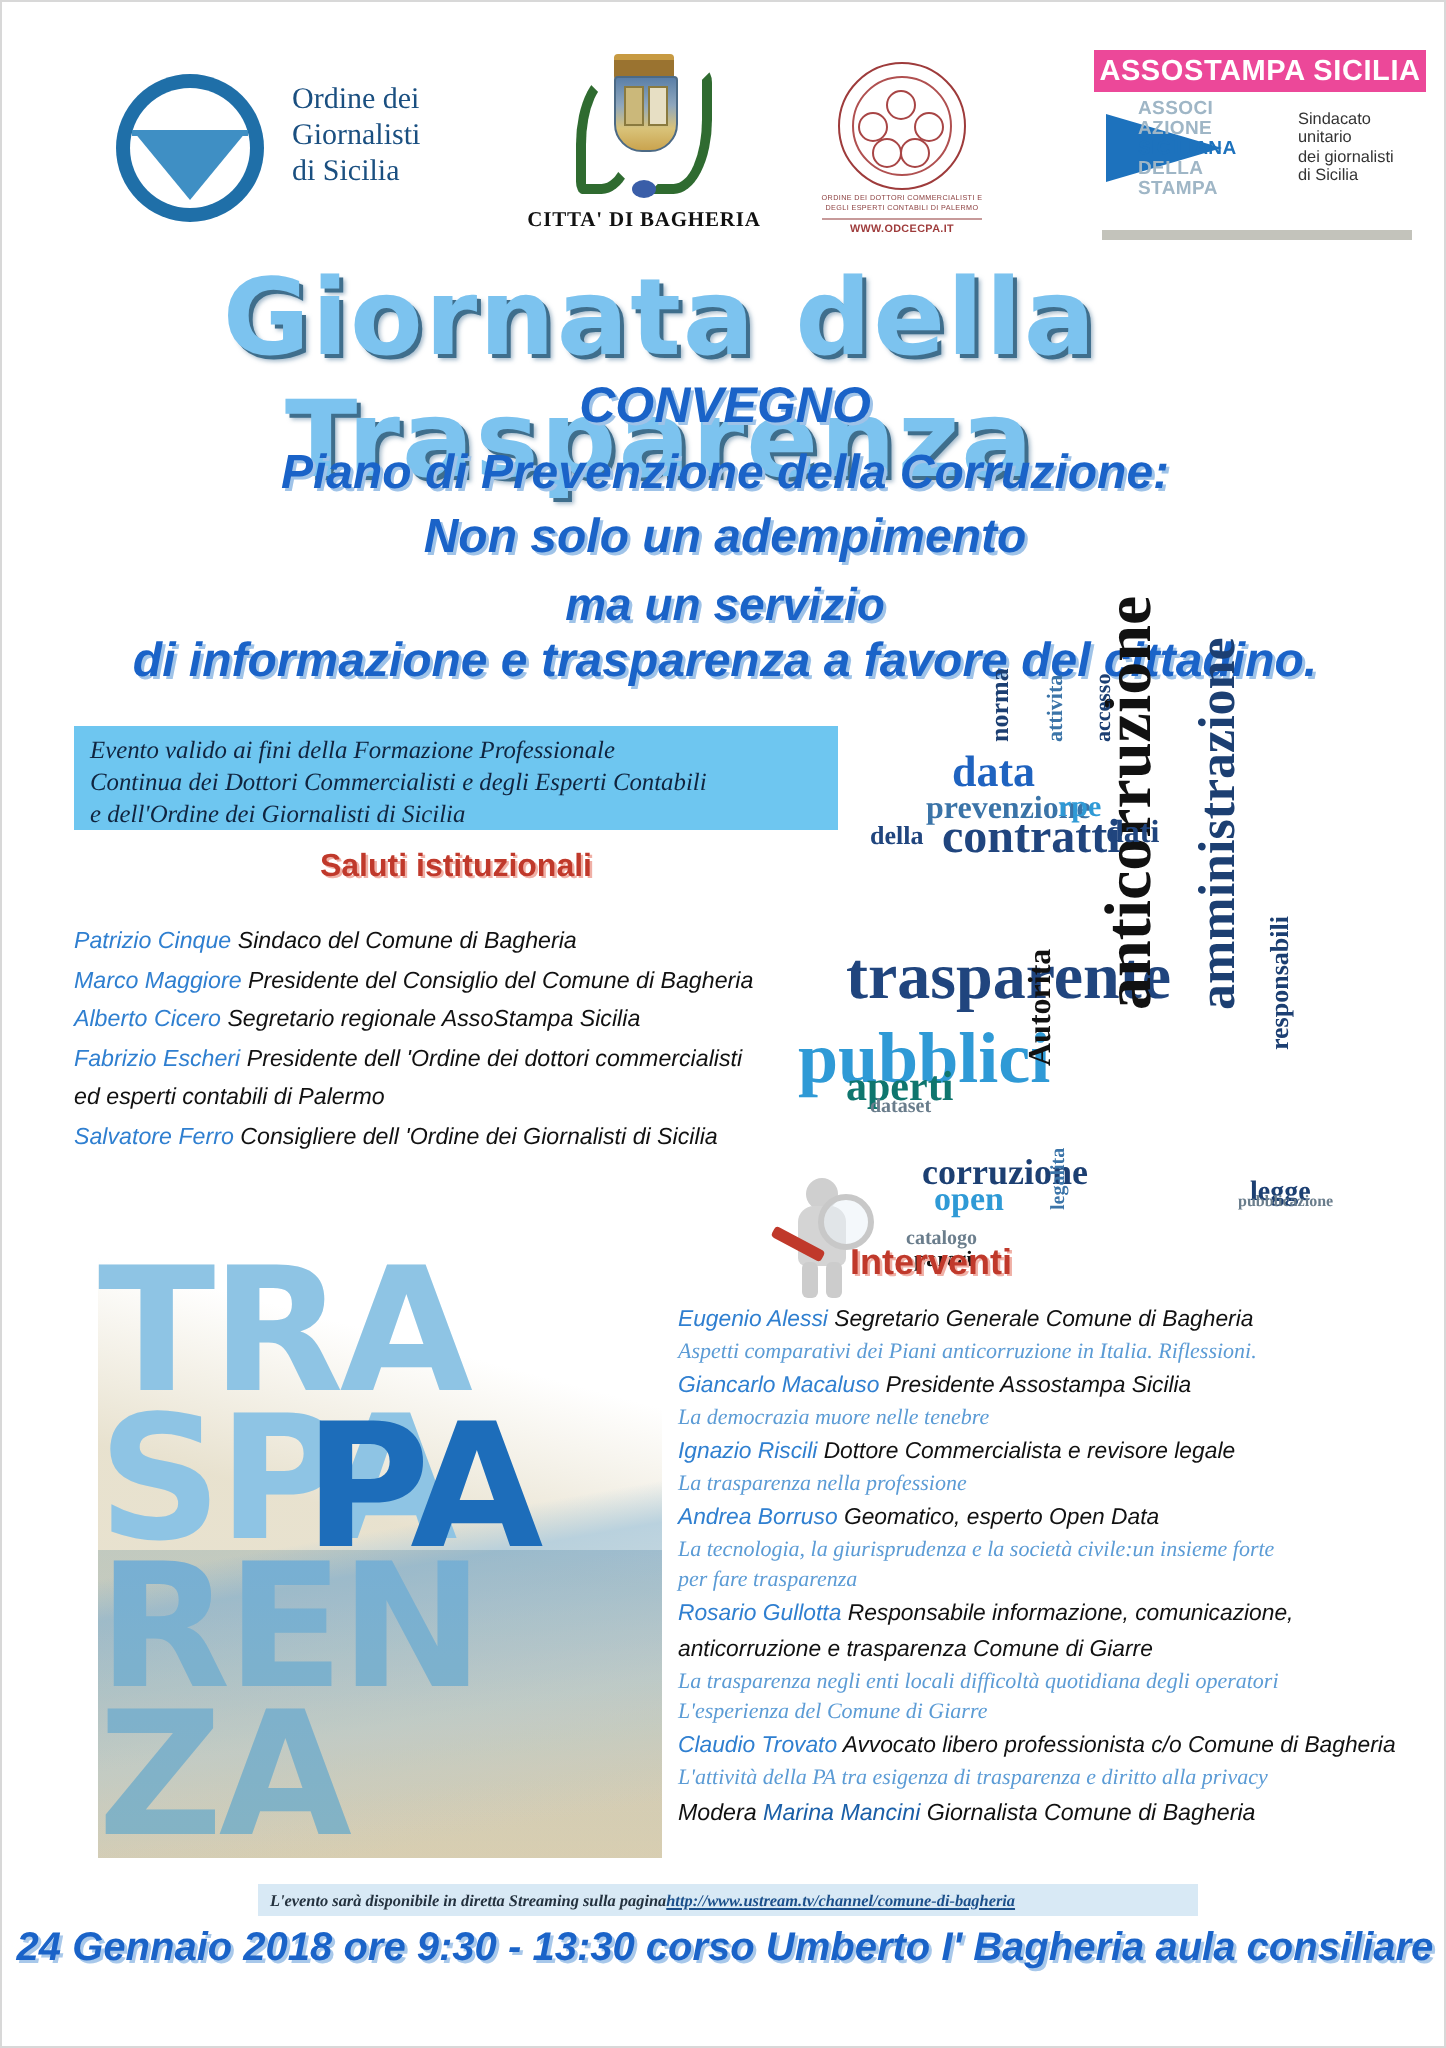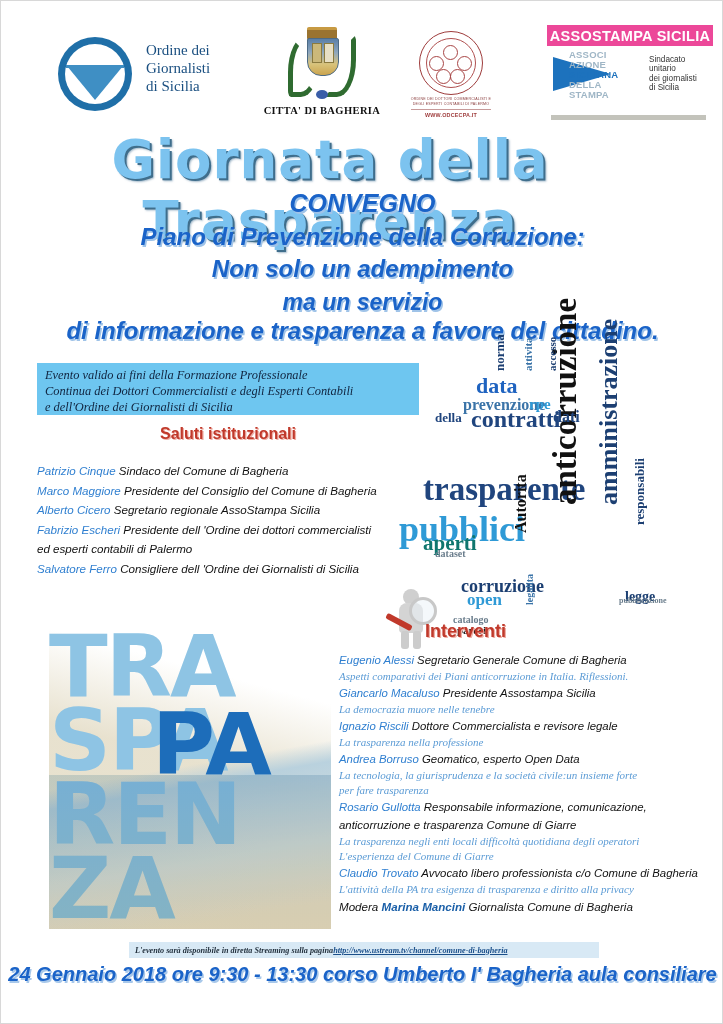--- a/index.html
+++ b/index.html
@@ -144,21 +144,21 @@
 
   
   .talks{position:absolute;left:338px;top:650px;width:382px;}
   .talk-name{font-family:"Liberation Sans",sans-serif;font-style:italic;font-size:11.4px;
      line-height:18px;color:#111;}
   .talk-name .nm{color:#2f7fd0;font-weight:400;}
   .talk-title{font-family:"Liberation Serif",serif;font-style:italic;font-size:11px;
      line-height:15px;color:#5b9bd5;}
   .talk-mod{font-family:"Liberation Sans",sans-serif;font-style:italic;font-size:11.6px;
      line-height:20px;color:#111;}
-  .talk-mod .nm{color:#1a5fa8;font-weight:700;}
+  .talk-mod .nm{color:#1a5fa8;font-weight:400;}
 
   
   .stream{position:absolute;left:128px;top:941px;width:470px;height:16px;background:#d8e9f5;
      display:flex;align-items:center;padding:0 6px;box-sizing:border-box;
      font-family:"Liberation Serif",serif;font-style:italic;font-weight:700;font-size:8.2px;color:#24323f;}
   .stream a{color:#1b4f8a;text-decoration:underline;}
 
   .footer{position:absolute;left:0;top:962px;width:723px;text-align:center;
      font-size:20px;font-weight:700;font-style:italic;color:#1a63c8;
      text-shadow:1.5px 1.5px 0 #a8c8ea;}

